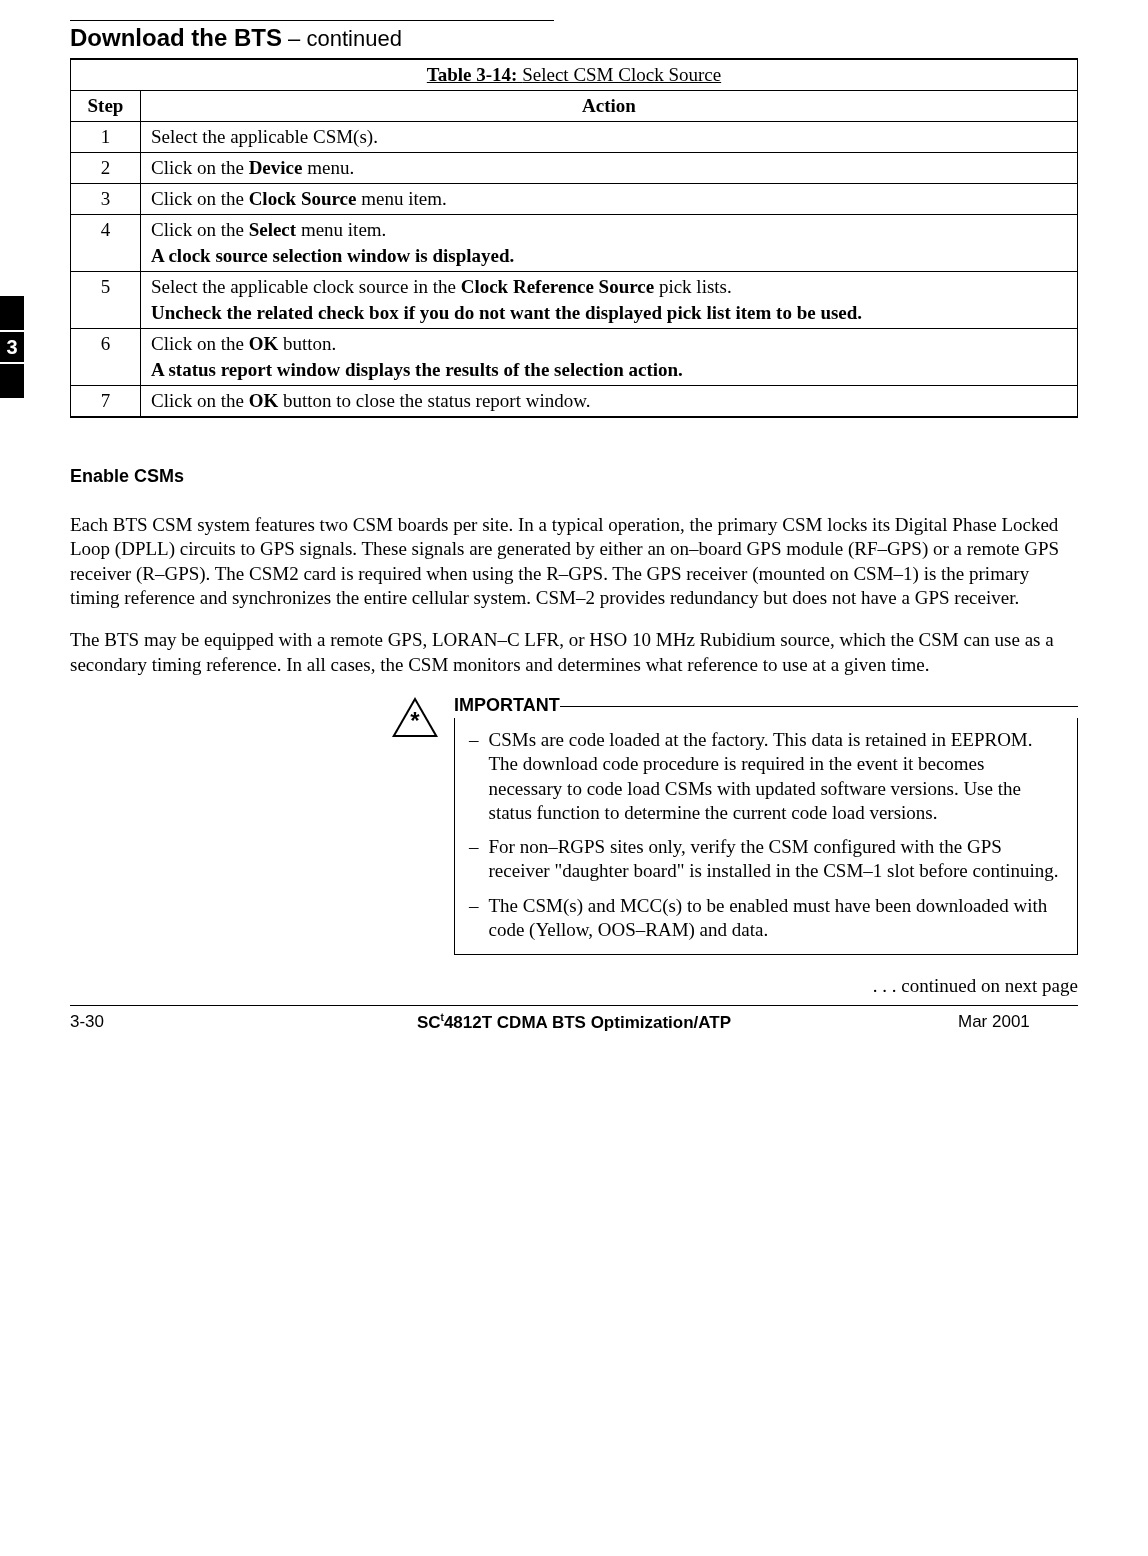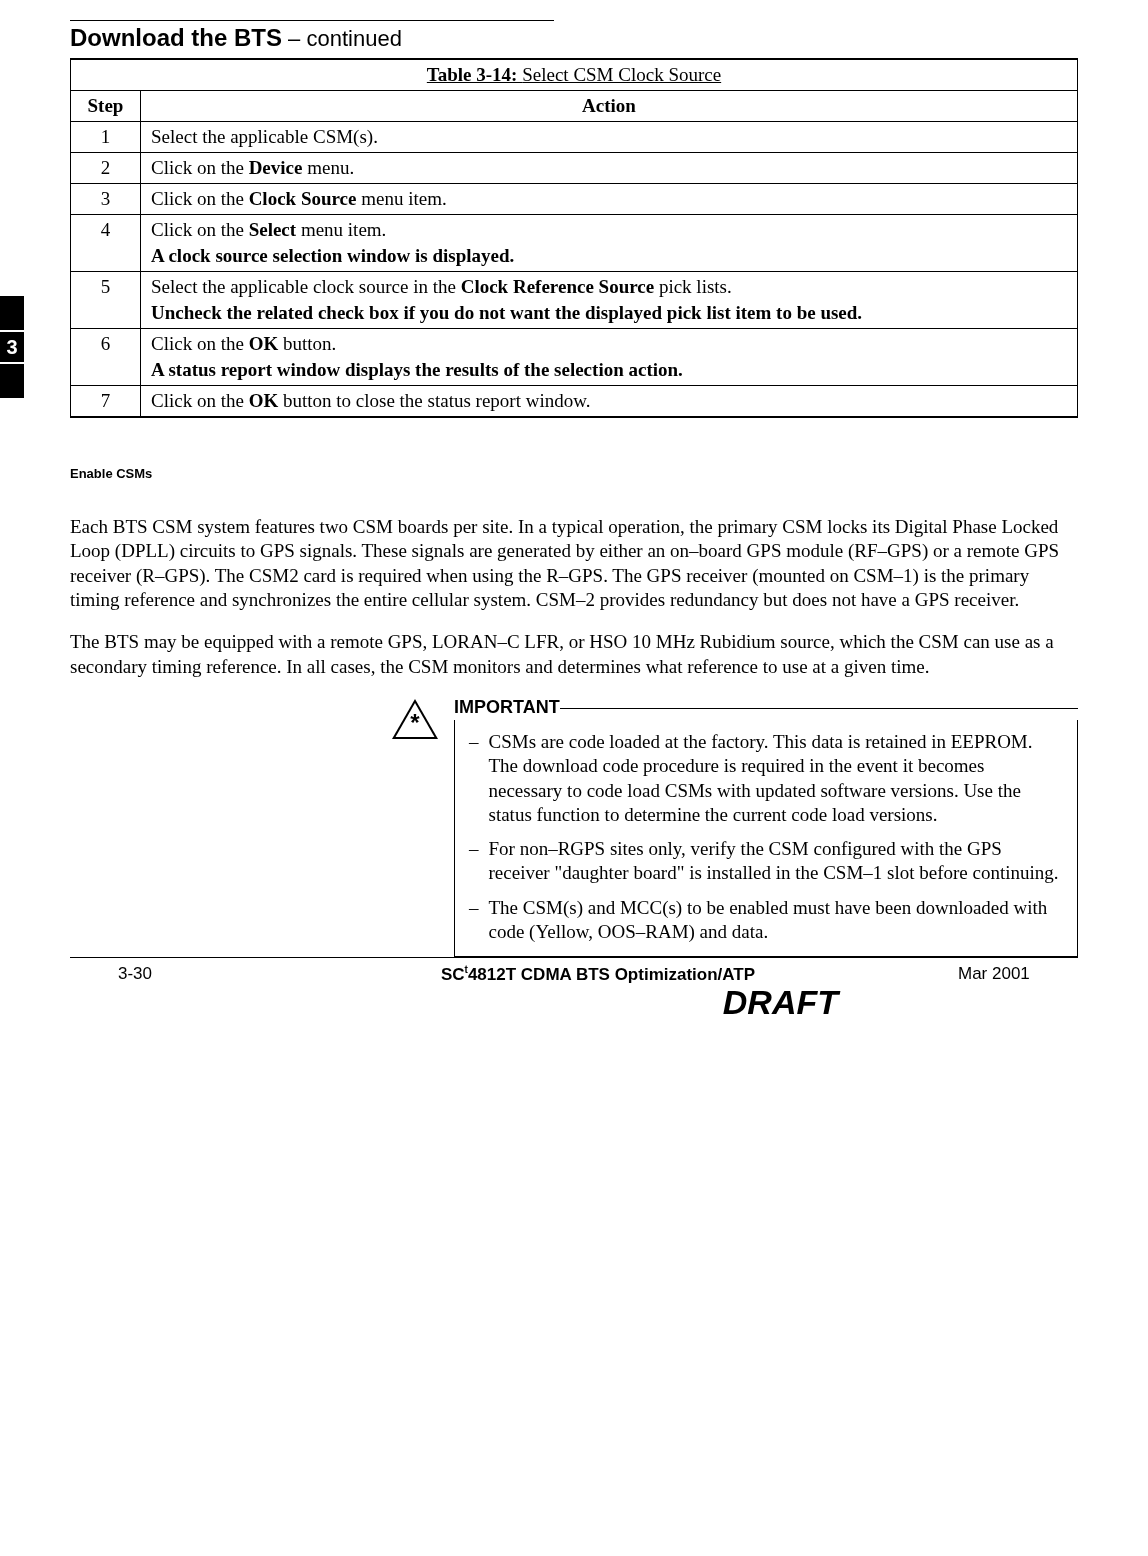--- a/index.html
+++ b/index.html
@@ -55,22 +55,22 @@
       font-weight: bold;
     }
     .proc-table td.step { text-align: center; width: 70px; }
     .proc-table .last-row td { border-bottom: 2.5px solid #000; }
     .action-line { margin: 0; }
     .action-line + .action-line { margin-top: 4px; font-weight: bold; }
 
     .section-title {
       font-family: Arial, Helvetica, sans-serif;
       font-weight: bold;
-      font-size: 13px;
-      margin: 48px 0 34px 0;
+      font-size: 18px;
+      margin: 48px 0 26px 0;
     }
     .body-text {
       font-size: 19px;
       margin-bottom: 18px;
       line-height: 1.28;
     }
     .important-block {
       margin-left: 320px;
       display: flex;
       gap: 14px;
@@ -131,21 +131,21 @@
       font-family: Arial, Helvetica, sans-serif;
       font-size: 17px;
       padding-top: 6px;
     }
     .footer .center {
       font-weight: bold;
       text-align: center;
       flex: 1;
     }
     .footer .tm { font-size: 10px; vertical-align: super; }
-    .footer .left { width: 120px; text-align: left; margin-left: 48px; }
+    .footer .left { width: 120px; text-align: left; }
     .footer .right { width: 120px; text-align: left; }
     .draft {
       font-family: Arial, Helvetica, sans-serif;
       font-weight: bold;
       font-style: italic;
       font-size: 34px;
       text-align: right;
       padding-right: 240px;
       margin-top: -2px;
     }
@@ -272,22 +272,22 @@
             <span>For non–RGPS sites only, verify the CSM configured with the GPS receiver "daughter board" is installed in the CSM–1 slot before continuing.</span>
           </div>
           <div class="important-item">
             <span class="dash">–</span>
             <span>The CSM(s) and MCC(s) to be enabled must have been downloaded with code (Yellow, OOS–RAM) and data.</span>
           </div>
         </div>
     </div>
   </div>
 
+  <div class="continued">. . . continued on next page</div>
   <div class="footer-rule"></div>
   <div class="footer">
     <span class="left">3-30</span>
     <span class="center">
       <span>SC</span><span class="tm">t</span><span>4812T CDMA BTS Optimization/ATP</span>
     </span>
     <span class="right">Mar 2001</span>
   </div>
-  <div class="draft">DRAFT</div>
 </div>
 
 </body></html>

